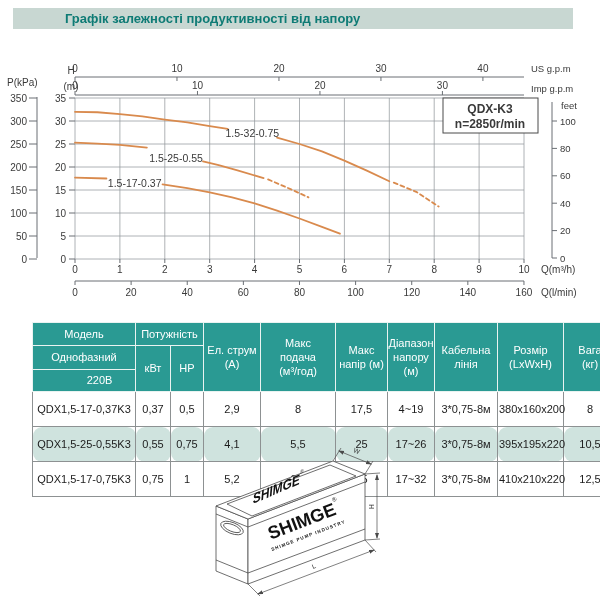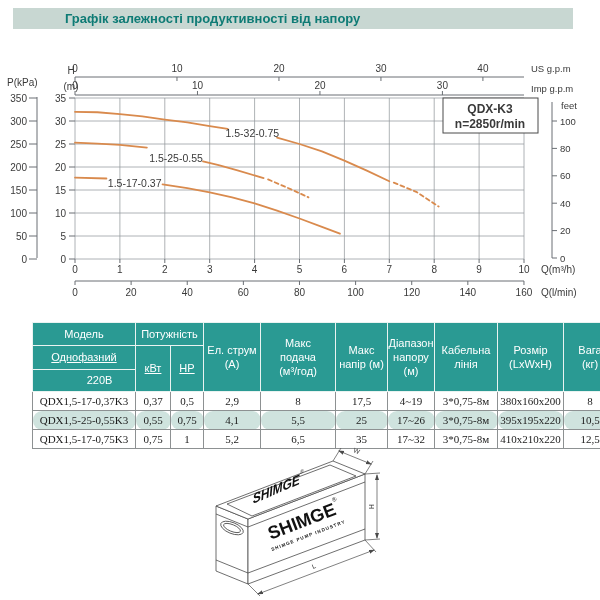--- a/index.html
+++ b/index.html
@@ -4,24 +4,24 @@
 <style>
   html,body{margin:0;padding:0;background:#fff;}
   body{width:600px;height:600px;position:relative;font-family:"Liberation Sans",sans-serif;overflow:hidden;}
   .titlebar{position:absolute;left:13px;top:8px;width:560px;height:21px;background:#c8d7d2;
     color:#0e7b75;font-weight:bold;font-size:13px;line-height:21px;padding-left:52px;box-sizing:border-box;}
   #chart-svg{position:absolute;left:0;top:52px;}
   .spec-table{position:absolute;left:8px;top:322px;width:584px;border-collapse:collapse;table-layout:fixed;
     font-size:11px;color:#1c1c1c;margin-left:24px;}
   .spec-table th{background:#2a9a93;color:#fff;font-weight:normal;border:1px solid #e9f3f1;
     text-align:center;vertical-align:middle;white-space:pre-line;line-height:1.3;padding:1px 0;}
-  .spec-table td{border:1px solid #8d9192;text-align:center;vertical-align:middle;height:18px;padding:0 1px;
-    background:#fff;font-family:Liberation Serif, serif;}
+  .spec-table td{border:1px solid #8d9192;text-align:center;vertical-align:middle;height:18px;padding:8px 1px;
+    background:#fff;}
   .spec-table tr.hl td{background:#cfe3de;border-radius:9px;}
-  .rowA th{height:20px;} .rowB th{height:21px;text-decoration:underline;} .rowC th{height:19px;padding-left:31px;}
+  .rowA th{height:20px;} .rowB th{height:21px;} .rowC th{height:19px;padding-left:31px;}
   #box-svg{position:absolute;left:190px;top:446px;}
 </style>
 </head>
 <body>
 
 <div class="titlebar">Графік залежності продуктивності від напору</div>
 
 <svg id="chart-svg" width="600" height="260" viewBox="0 0 600 260">
     <line x1="75" y1="46" x2="75" y2="207" stroke="#94999e" stroke-width="0.75"></line>
     <line x1="119.9" y1="46" x2="119.9" y2="207" stroke="#94999e" stroke-width="0.75"></line>

